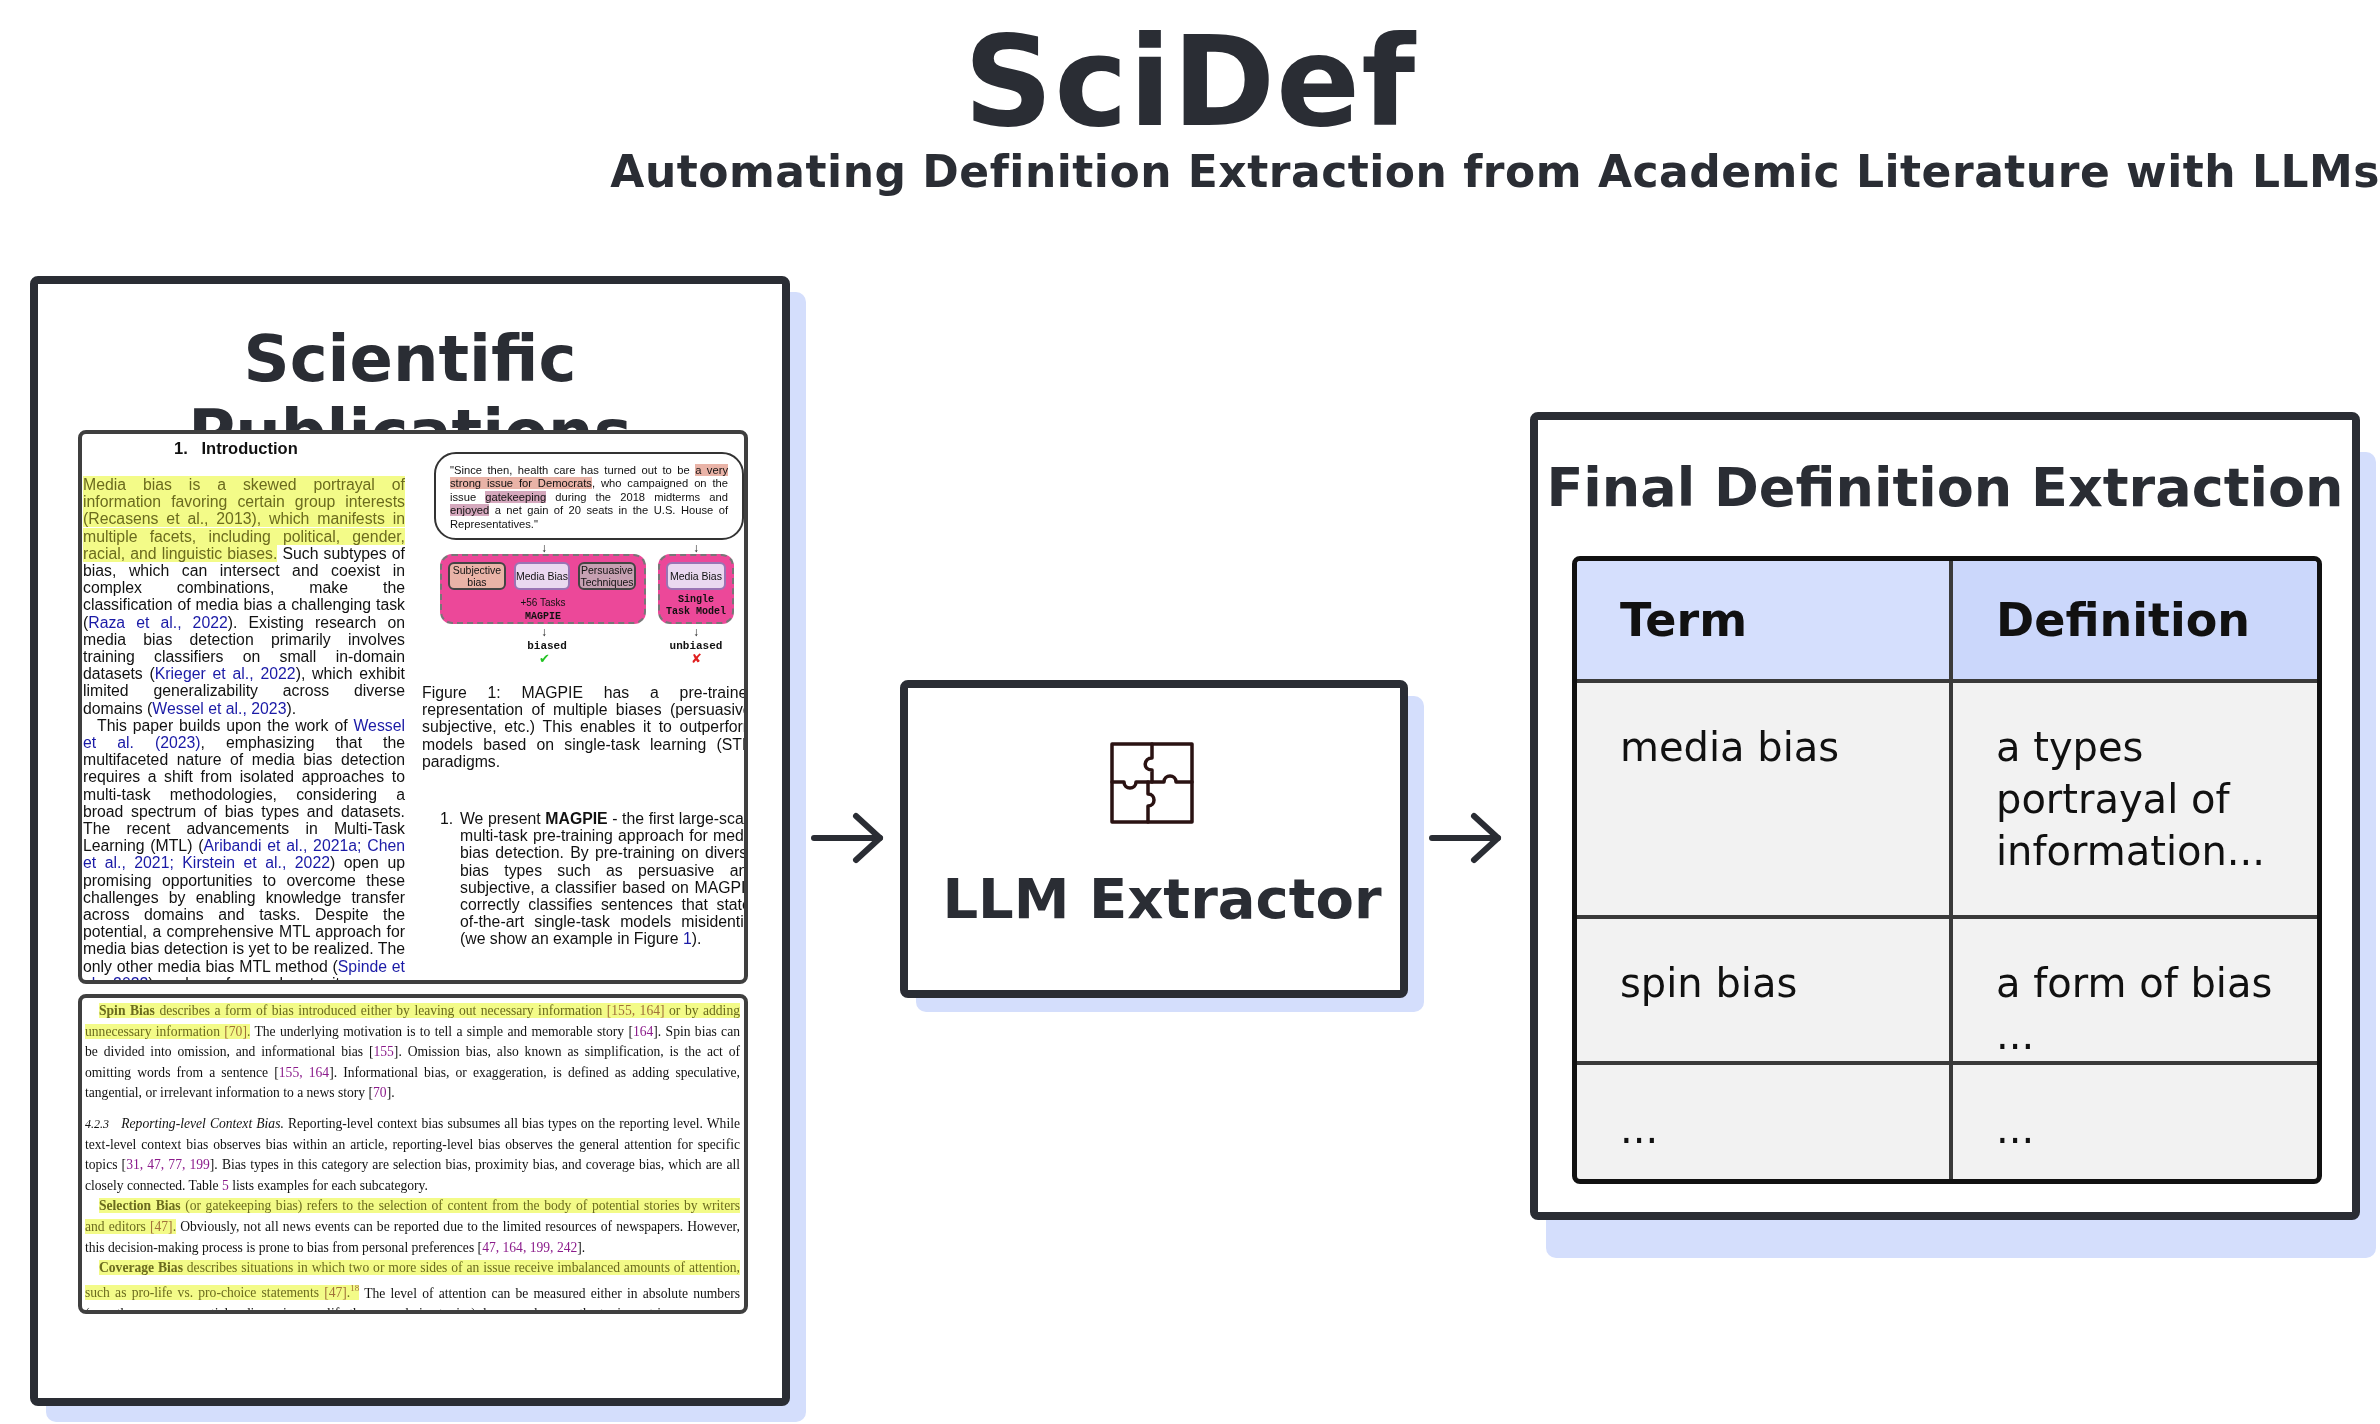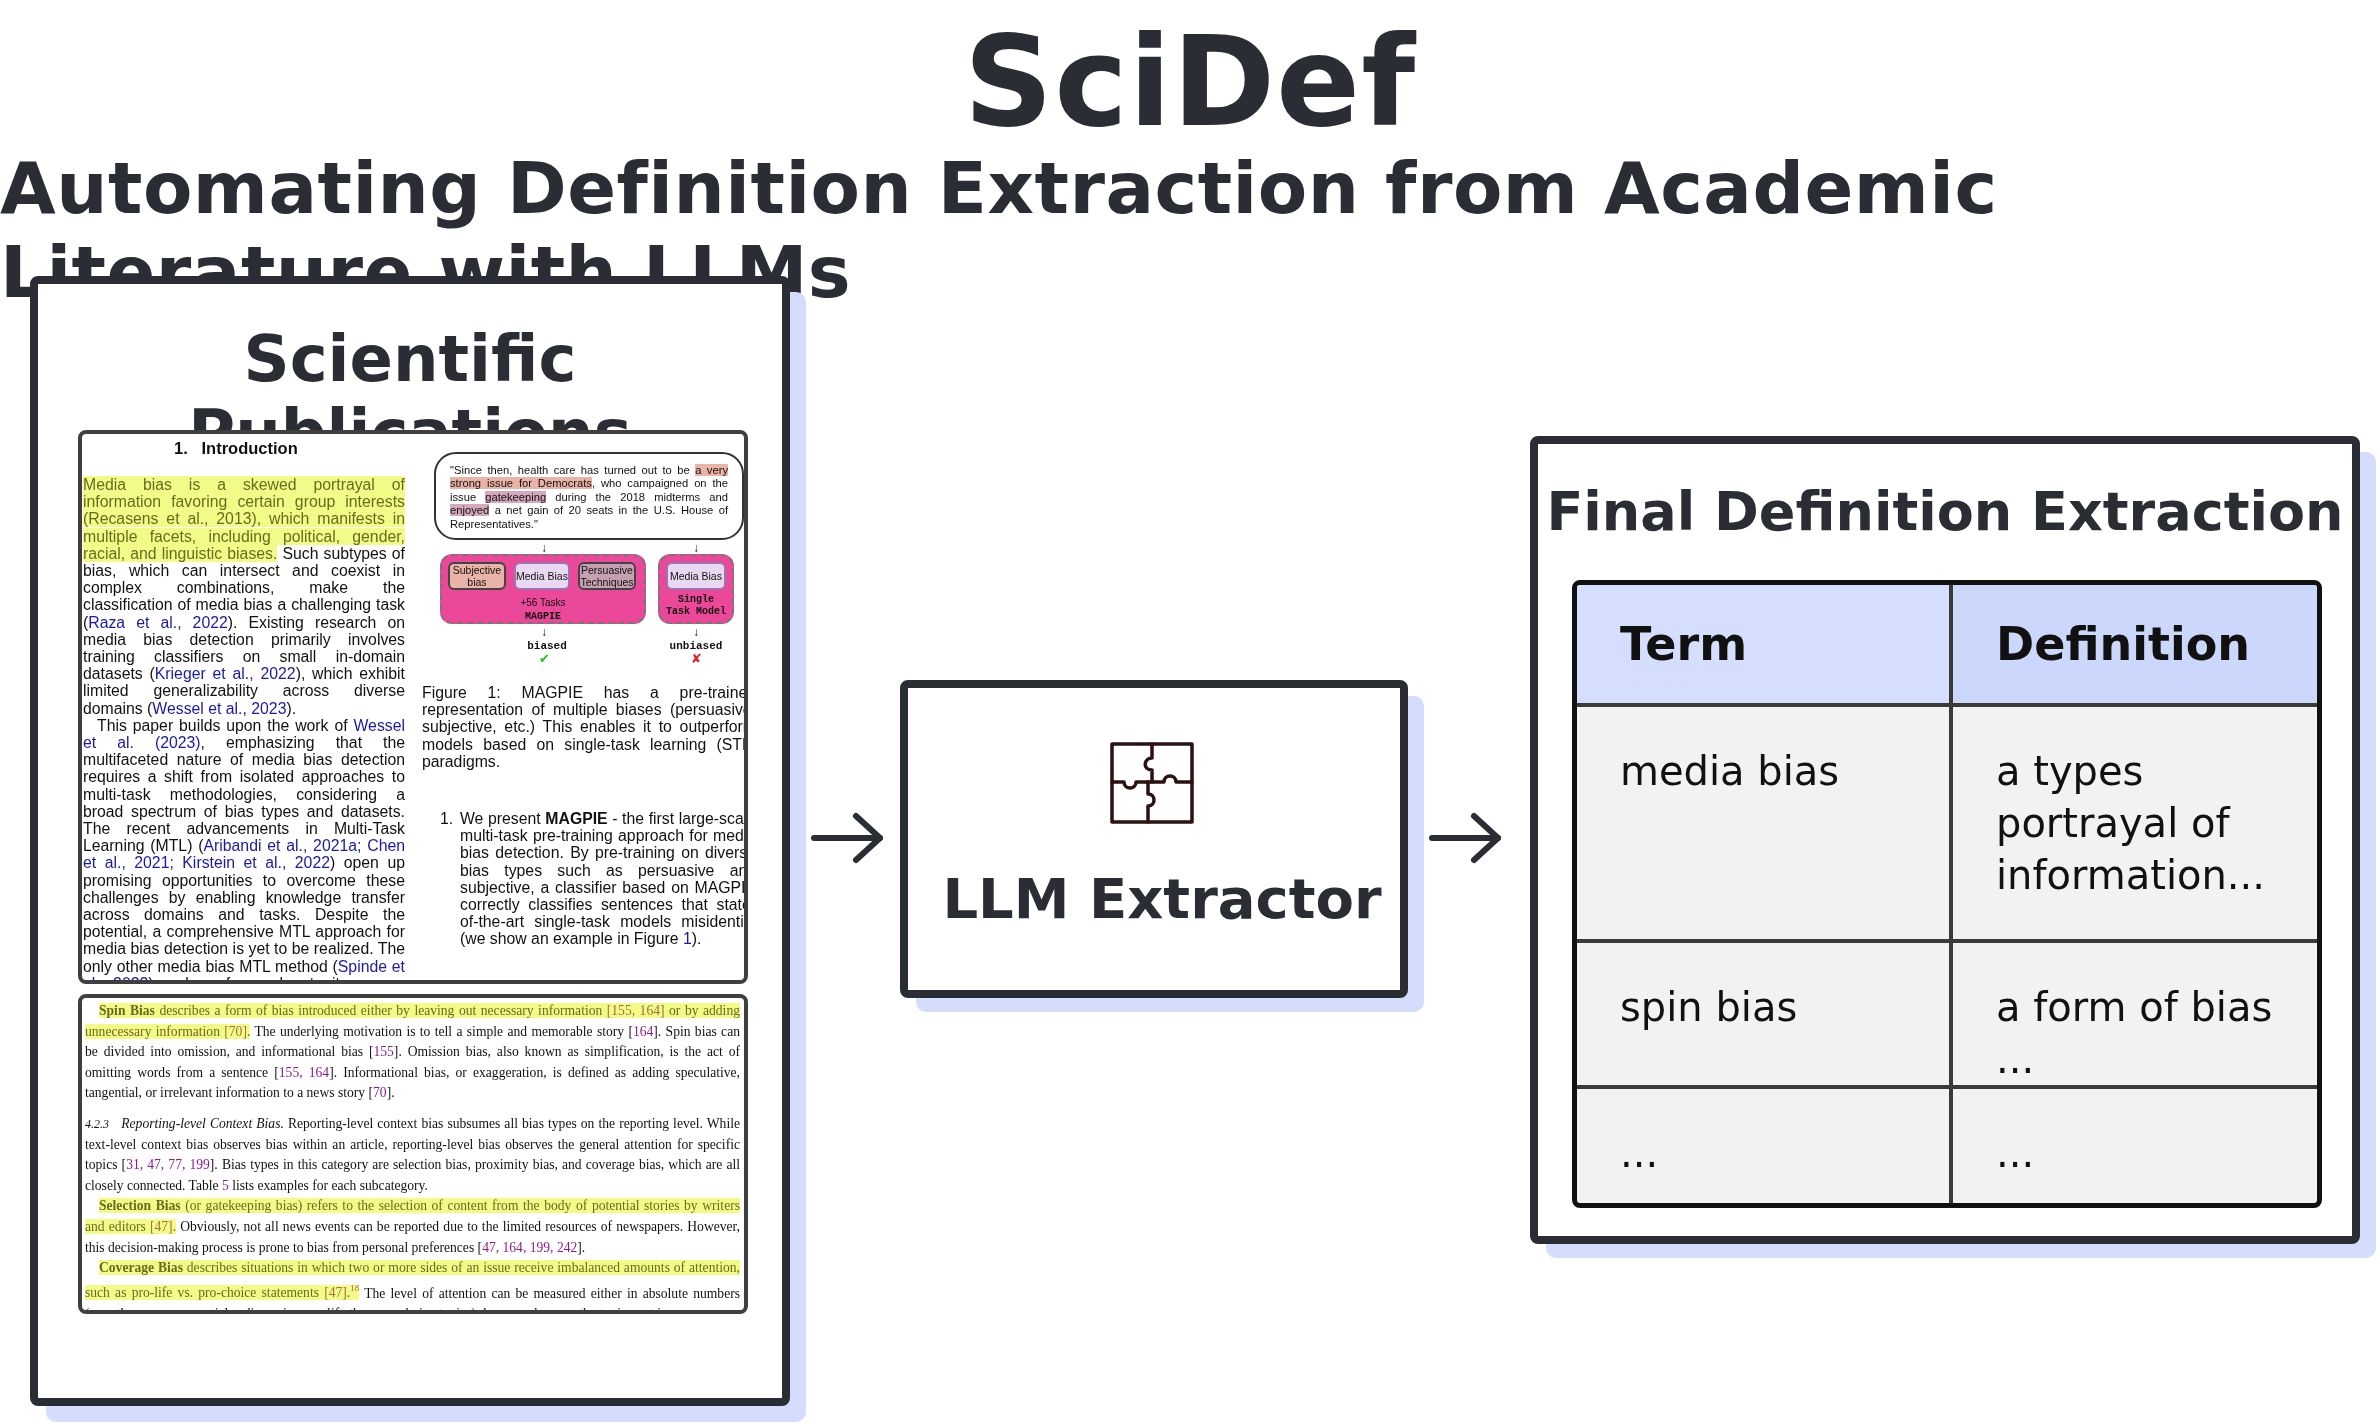--- a/index.html
+++ b/index.html
@@ -2,22 +2,22 @@
 <html><head>
 <meta charset="utf-8">
 <style>
   * { box-sizing: border-box; margin: 0; padding: 0; }
   html, body { width: 2380px; height: 1424px; background: #ffffff; overflow: hidden; }
   body { position: relative; font-family: "DejaVu Sans", sans-serif; color: #2a2d34; }
 
   .title { position: absolute; left: 0; width: 2380px; top: 14px; text-align: center;
            font-family: "DejaVu Sans", sans-serif; font-weight: bold; font-size: 124px;
            letter-spacing: 1px; color: #2a2d34; line-height: 1.1; }
-  .subtitle { position: absolute; left: 0; width: 2380px; top: 146px; text-align: left;
-              font-family: "DejaVu Sans", sans-serif; font-weight: 600; font-size: 72px;
+  .subtitle { position: absolute; left: 0; width: 2380px; top: 146px; text-align: right;
+              font-family: "DejaVu Sans", sans-serif; font-weight: 600; font-size: 44px;
               color: #2a2d34; letter-spacing: 0.5px; }
 
   .shadow { position: absolute; background: #d4defc; border-radius: 10px; }
   .panel { position: absolute; background: #ffffff; border: 8px solid #2a2d34; border-radius: 8px; }
   .panel-title { position: absolute; left: 0; right: 0; text-align: center;
                  font-family: "DejaVu Sans", sans-serif; font-weight: 600; color: #2a2d34; }
 
   
   .doc { position: absolute; background: #fff; border: 4px solid #3f3f3f; border-radius: 8px; overflow: hidden; }
   .doc-sans { font-family: "Liberation Sans", sans-serif; font-size: 15.8px; line-height: 17.2px; color: #111; margin-top: 18px; }
@@ -124,21 +124,21 @@
   </svg>
   <div class="llm-label" style="top:178px;">LLM Extractor</div>
 </div>
 
 <svg class="arrow" style="left:1428px; top:810px;" width="76" height="56" viewBox="0 0 76 56">
   <line x1="4" y1="28" x2="70" y2="28" stroke="#2a2d34" stroke-width="6" stroke-linecap="round"></line>
   <polyline points="46,6 70,28 46,50" fill="none" stroke="#2a2d34" stroke-width="6" stroke-linecap="round" stroke-linejoin="round"></polyline>
 </svg>
 
 <div class="shadow" style="left:1546px; top:452px; width:830px; height:806px;"></div>
-<div class="panel" style="left:1530px; top:436px; width:830px; height:808px;">
+<div class="panel" style="left:1530px; top:412px; width:830px; height:808px;">
   <div class="panel-title" style="top:36px; font-size:54px;">Final Definition Extraction</div>
   <div class="tbl" style="left:34px; top:136px; width:750px; height:628px;">
     <table>
       <colgroup>
           <col style="width:374px">
           <col>
         </colgroup>
       <thead>
         <tr>
           <th>Term</th>

